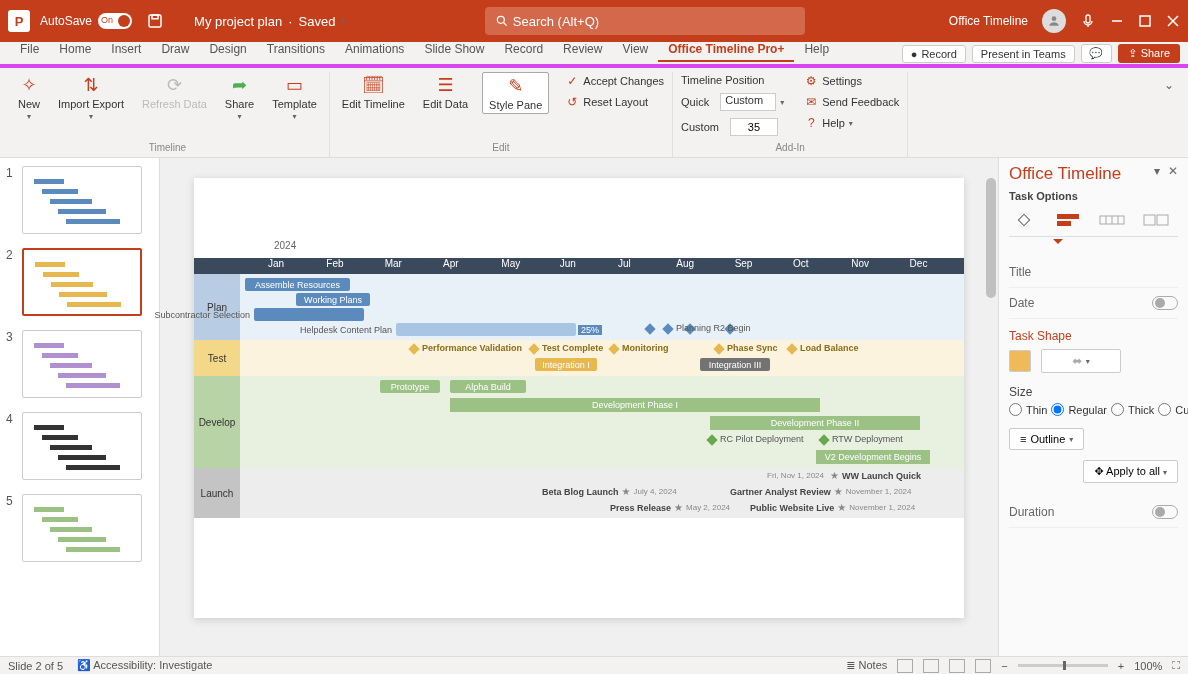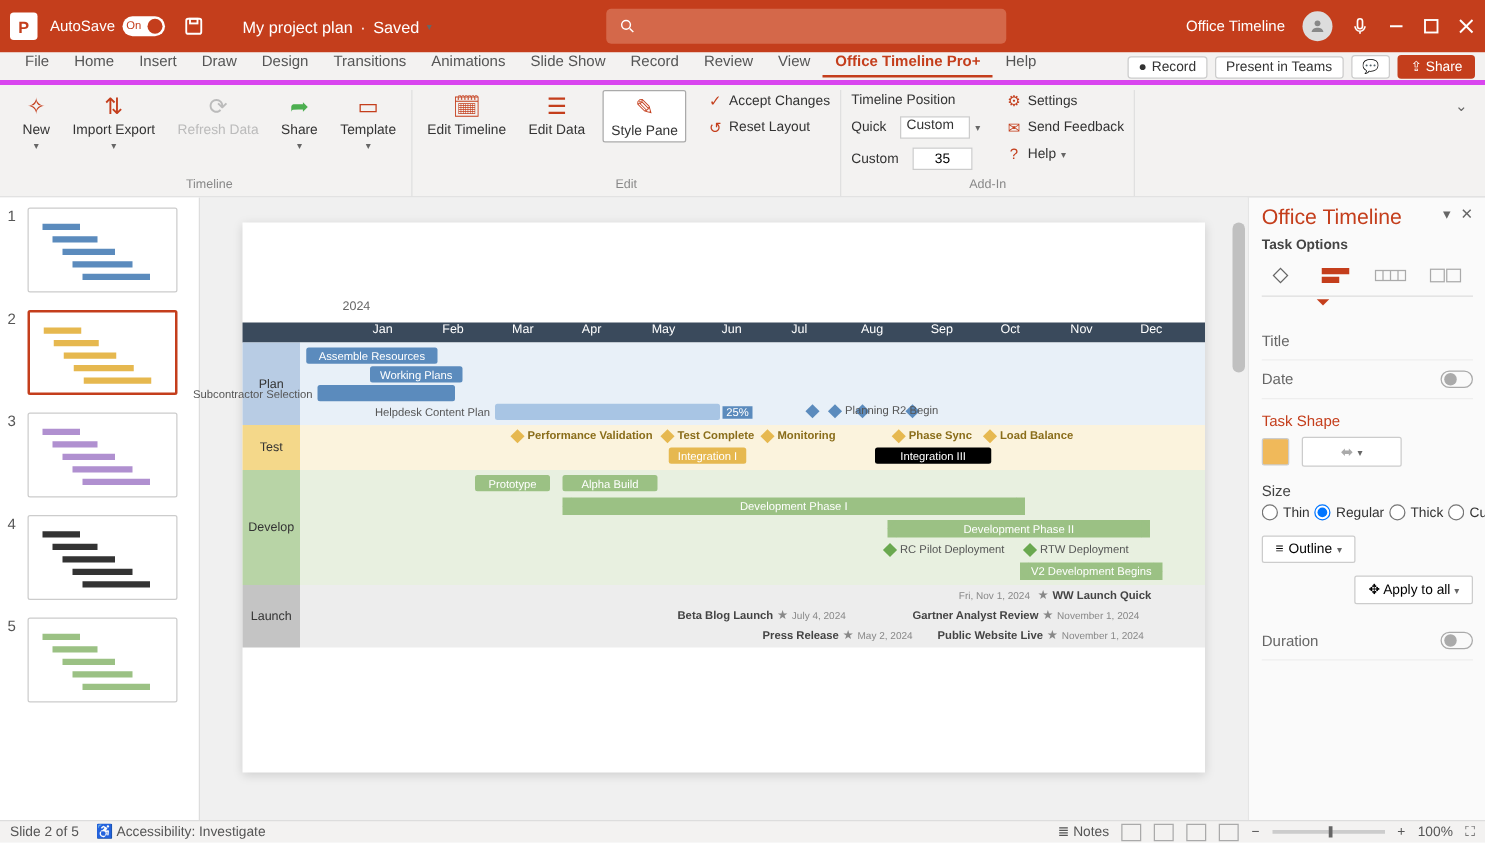--- a/index.html
+++ b/index.html
@@ -49,21 +49,21 @@
 .thumb { width:120px; height:68px; border:1px solid #ccc; background:#fff; position:relative; border-radius:2px;}
 .thumb.selected { border:2px solid #c43e1c; }
 .thumb-inner { position:absolute; top:6px;left:6px;right:6px;bottom:6px; }
 
 .canvas-area { flex:1; background:#f0f0f0; position:relative; display:flex; align-items:flex-start; justify-content:center; padding:20px 10px;}
 .slide { width: 770px; height: 440px; background:#fff; box-shadow: 0 2px 8px rgba(0,0,0,0.15); position:relative; }
 .scrollbar-v { position:absolute; right:2px; top:20px; width:10px; height:120px; background:#c0c0c0; border-radius:5px;}
 
 .timeline { position:absolute; top:80px; left:0; right:0; }
 .tl-year { position:absolute; top:-18px; left:80px; font-size:10px; color:#666;}
-.tl-header { height:16px; background:#3a4a5c; color:#fff; display:flex; font-size:10px; padding-left:100px; }
+.tl-header { height:16px; background:#3a4a5c; color:#fff; display:flex; font-size:10px; padding-left:70px; }
 .tl-header span { flex:1; text-align:left; padding-left:4px;}
 .swimlane { display:flex; border-bottom:0; }
 .swimlane-label { width:46px; display:flex; align-items:center; justify-content:center; font-size:10px; }
 .swimlane-body { flex:1; position:relative; }
 .lane-plan .swimlane-label { background:#b8cce4; }
 .lane-plan .swimlane-body { background:#e8f0f8; }
 .lane-test .swimlane-label { background:#f4d88a; }
 .lane-test .swimlane-body { background:#fbf3dd; }
 .lane-dev .swimlane-label { background:#b8d4a6; }
 .lane-dev .swimlane-body { background:#e8f0e0; }
@@ -121,21 +121,21 @@
     <span>My project plan</span>
     <span>·</span>
     <span>Saved</span>
     <span class="chev">▾</span>
   </div>
   <div class="search">
     <svg width="14" height="14" viewBox="0 0 24 24" fill="none" stroke="#fff" stroke-width="2">
         <circle cx="10" cy="10" r="6"></circle>
         <line x1="15" y1="15" x2="20" y2="20"></line>
       </svg>
-    &nbsp;
+    &nbsp;<input placeholder="Search (Alt+Q)" style="">
   </div>
   <div class="right">
     <span>Office Timeline</span>
     <div class="avatar">
         <svg width="14" height="14" viewBox="0 0 24 24" fill="#888">
           <circle cx="12" cy="8" r="4"></circle>
           <path d="M4 20c0-4 4-6 8-6s8 2 8 6"></path>
         </svg>
       </div>
     <svg width="16" height="16" viewBox="0 0 24 24" fill="none" stroke="#fff" stroke-width="2">
@@ -367,21 +367,21 @@
               <div class="milestone-text" style="left: 182px; top: 3px; color: rgb(138, 109, 26); font-weight: 600;">Performance Validation</div>
               <div class="diamond" style="left: 290px; top: 5px; background: rgb(230, 184, 79);"></div>
               <div class="milestone-text" style="left: 302px; top: 3px; color: rgb(138, 109, 26); font-weight: 600;">Test Complete</div>
               <div class="diamond" style="left: 370px; top: 5px; background: rgb(230, 184, 79);"></div>
               <div class="milestone-text" style="left: 382px; top: 3px; color: rgb(138, 109, 26); font-weight: 600;">Monitoring</div>
               <div class="diamond" style="left: 475px; top: 5px; background: rgb(230, 184, 79);"></div>
               <div class="milestone-text" style="left: 487px; top: 3px; color: rgb(138, 109, 26); font-weight: 600;">Phase Sync</div>
               <div class="diamond" style="left: 548px; top: 5px; background: rgb(230, 184, 79);"></div>
               <div class="milestone-text" style="left: 560px; top: 3px; color: rgb(138, 109, 26); font-weight: 600;">Load Balance</div>
               <div class="bar" style="left: 295px; top: 18px; width: 62px; background: rgb(230, 184, 79);">Integration I</div>
-              <div class="bar" style="left: 460px; top: 18px; width: 93px; background: #000000;">Integration III</div>
+              <div class="bar" style="left: 460px; top: 18px; width: 70px; background: #737373;">Integration III</div>
             </div>
         </div>
 
         <div class="swimlane lane-dev" style="height:92px">
           <div class="swimlane-label">Develop</div>
           <div class="swimlane-body" id="dev-body">
               <div class="bar" style="left: 140px; top: 4px; width: 60px; background: rgb(155, 193, 132);">Prototype</div>
               <div class="bar" style="left: 210px; top: 4px; width: 76px; background: rgb(155, 193, 132);">Alpha Build</div>
               <div class="arrow-bar" style="left: 210px; top: 22px; width: 370px;">Development Phase I</div>
               <div class="arrow-bar" style="left: 470px; top: 40px; width: 210px;">Development Phase II</div>

